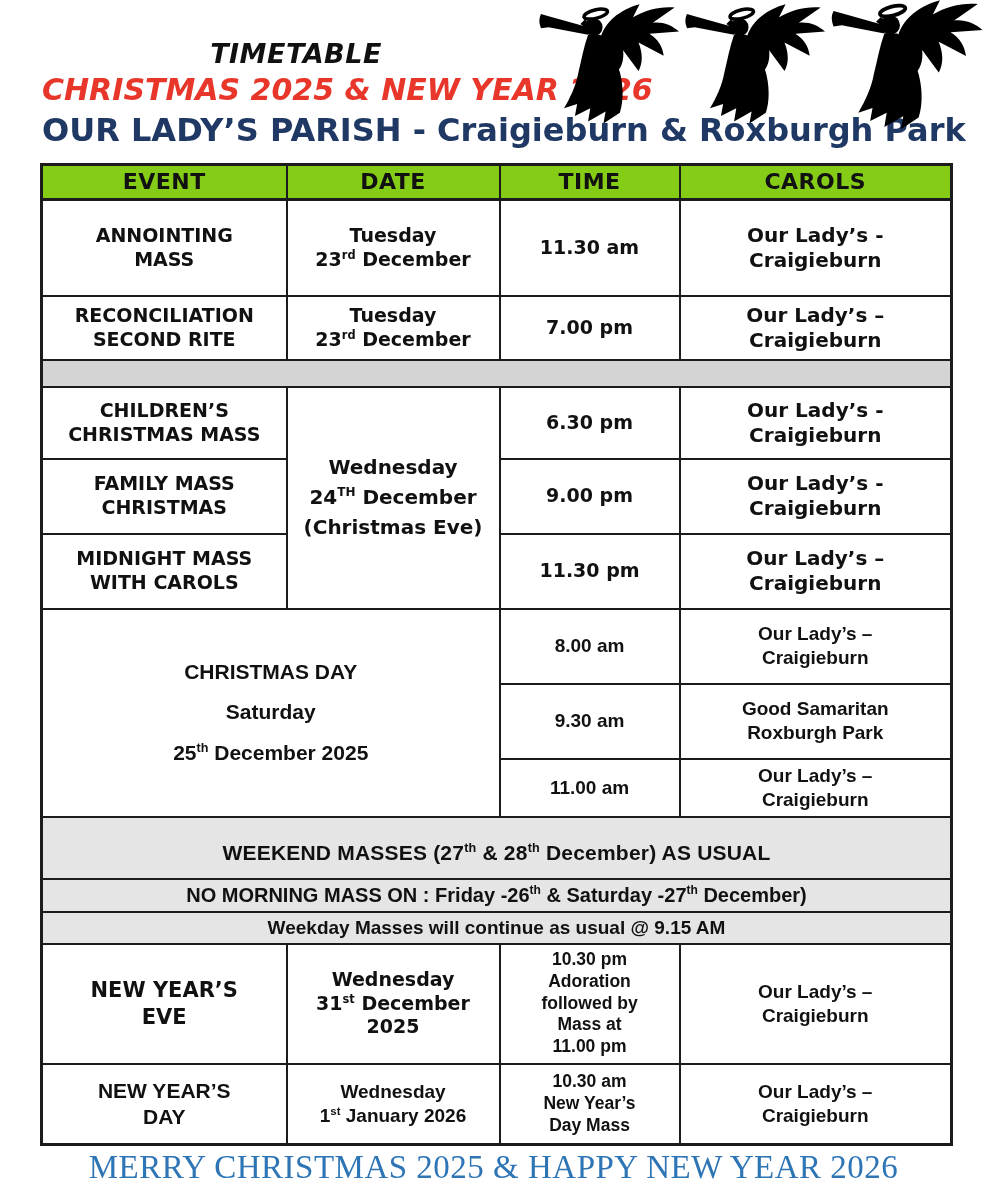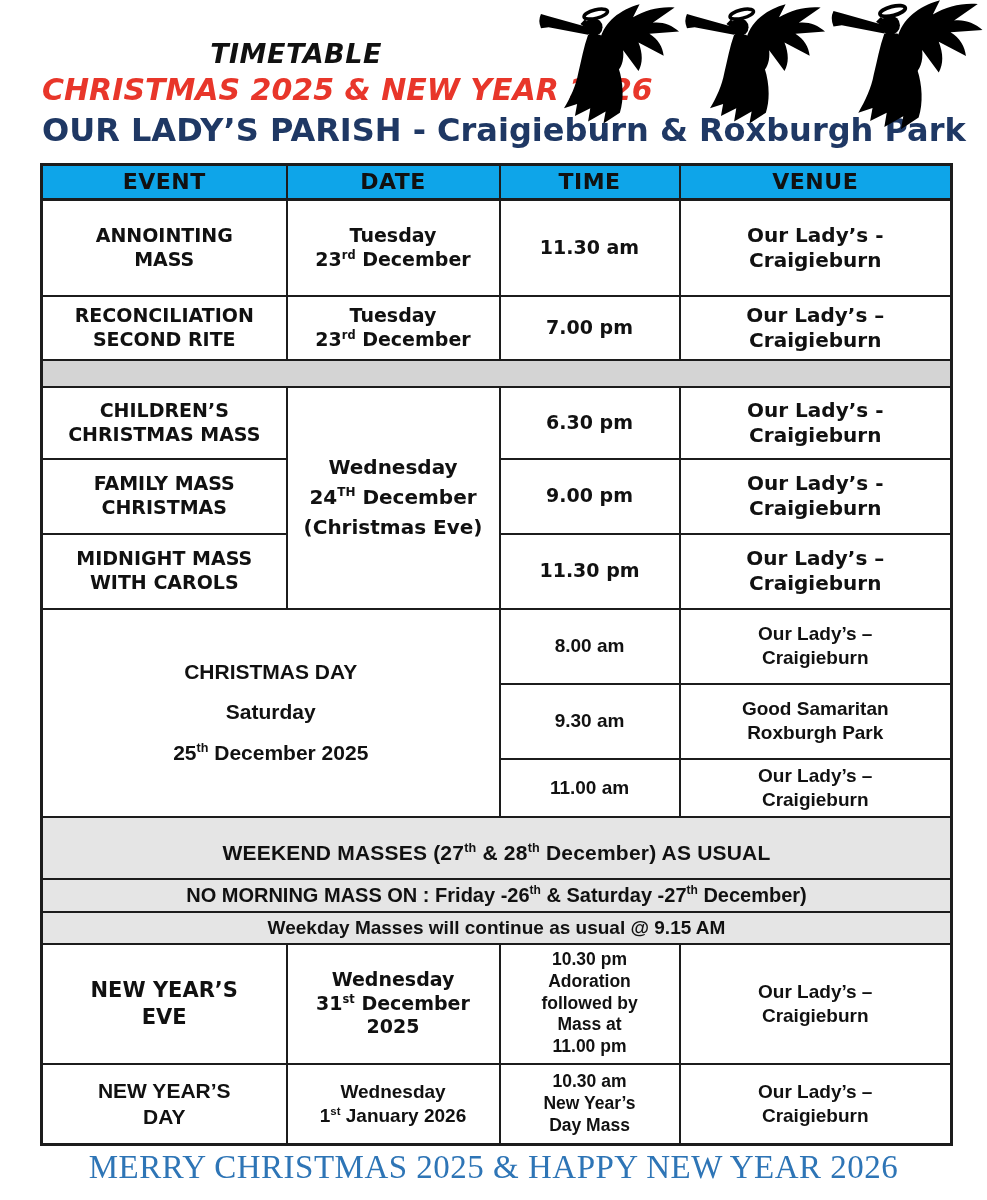--- a/index.html
+++ b/index.html
@@ -17,21 +17,21 @@
   .subtitle{margin-left:42px;margin-top:3px;font-style:italic;font-weight:bold;
             font-size:30px;color:#e8362a;}
   .parish{margin-left:42px;margin-top:4px;font-weight:bold;
           font-size:32px;color:#1f3864;}
   
   table.tt{border-collapse:collapse;table-layout:fixed;width:910px;
            margin:14px 0 0 40px;border:3px solid #1c1c1c;}
   .tt th,.tt td{border:2px solid #1c1c1c;text-align:center;vertical-align:middle;
                 padding:2px 4px;font-weight:bold;color:#111;line-height:1.25;
                 overflow:hidden;}
-  .tt thead th{background:#0ea5e9;height:28px;font-size:22px;
+  .tt thead th{background:#84cc16;height:28px;font-size:22px;
                border-bottom:3px solid #1c1c1c;
                font-family:"DejaVu Sans",sans-serif;letter-spacing:0.5px;}
   tr.h96{height:96px}tr.h64{height:64px}tr.h27{height:27px}tr.h72{height:72px}
   tr.h75{height:75px}tr.h58{height:58px}tr.h62{height:62px}tr.h33{height:33px}
   tr.h32{height:32px}tr.h120{height:120px}tr.h81{height:81px}
   .grayrow td{background:#e5e5e5;}
   .sep td{background:#d4d4d4;padding:0;}
   .wide{font-family:"DejaVu Sans",sans-serif;}
   .cond{font-family:"Liberation Sans",sans-serif;}
   .purple{color:#7030a0}.red{color:#e8362a}.dkred{color:#c00000}
@@ -89,21 +89,21 @@
       <col style="width:245px">
         <col style="width:213px">
         <col style="width:180px">
         <col style="width:272px">
     </colgroup>
     <thead>
       <tr>
         <th>EVENT</th>
         <th>DATE</th>
         <th>TIME</th>
-        <th>VENUE</th>
+        <th>CAROLS</th>
       </tr>
     </thead>
     <tbody>
       <tr class="h96">
         <td class="wide purple fs19">
             <div>ANNOINTING</div>
             <div>MASS</div>
           </td>
         <td class="wide purple fs19">
             <div>Tuesday</div>

